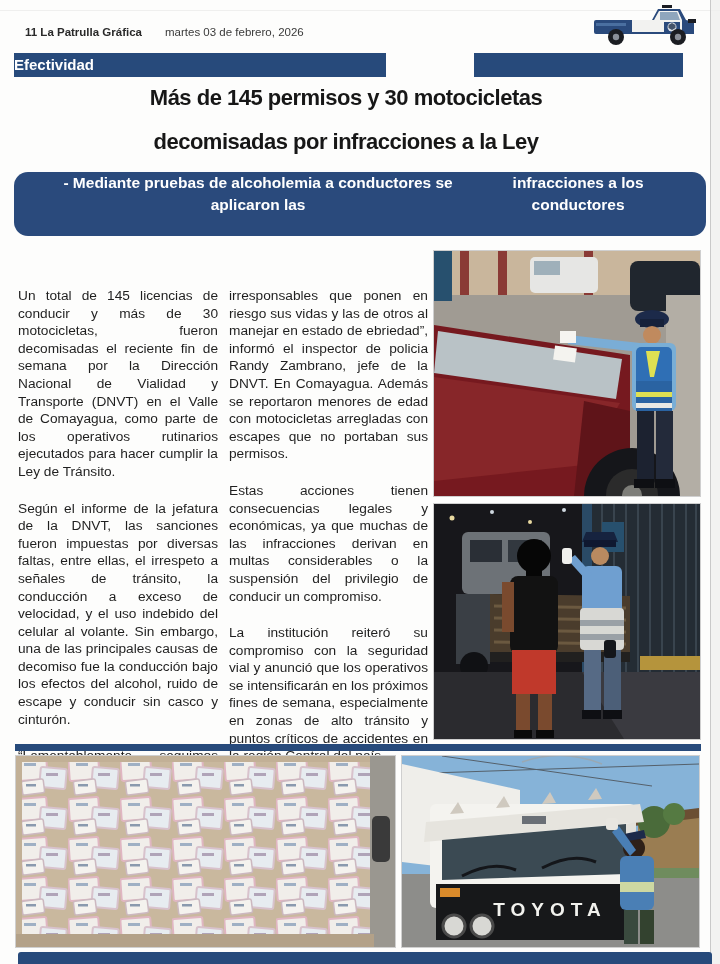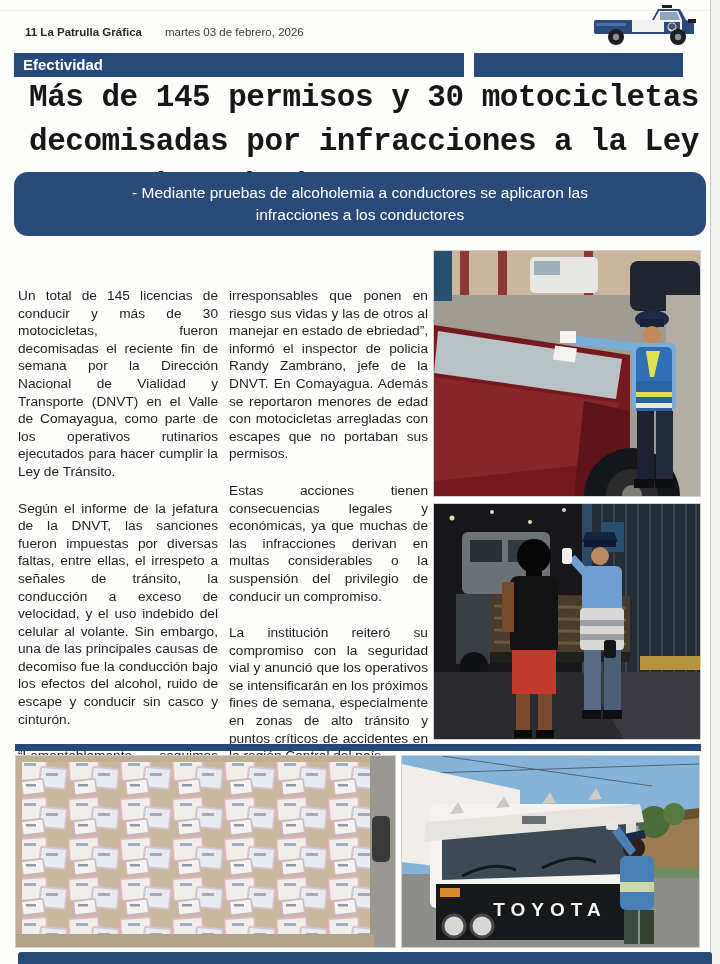--- a/index.html
+++ b/index.html
@@ -12,36 +12,36 @@
   .page-edge-top{position:absolute;top:10px;left:0;width:100%;height:1px;background:#efefee;}
 
   
   .masthead{position:absolute;left:25px;top:26px;font-size:11.5px;color:#2a2a2a;white-space:nowrap;}
   .masthead b{font-weight:bold;margin-top:12px;}
   .masthead .date{font-weight:normal;margin-left:23px;color:#3a3a3a;}
   .truck-logo{position:absolute;right:22px;top:4px;}
 
   
   .bar{position:absolute;height:24px;background:#274a7b;}
-  .bar-section{left:14px;top:53px;width:450px;color:#ffffff;font-weight:bold;
-    font-size:15px;line-height:24px;padding-left:9px;box-sizing:border-box;}
+  .bar-section{left:14px;top:53px;width:372px;color:#ffffff;font-weight:bold;
+    font-size:15px;line-height:24px;box-sizing:border-box;}
   .bar-spacer{left:474px;top:53px;width:209px;}
 
   
   .headline{
-    position:absolute;left:18px;top:76px;width:692px;text-align:center;
-    font-family:Liberation Mono, monospace;font-weight:bold;
-    font-size:31px;line-height:44px;color:#171717;letter-spacing:-0.5px;
+    position:absolute;left:0;top:76px;width:692px;text-align:center;
+    font-family:Liberation Sans, sans-serif;font-weight:bold;
+    font-size:22px;line-height:44px;color:#171717;letter-spacing:-0.5px;
   }
 
   
   .subhead{
     position:absolute;left:14px;top:172px;width:692px;height:64px;background:#2a4a7c;
-    border-radius:14px;color:#ffffff;font-weight:normal;font-size:15.5px;line-height:22px;
-    display:flex;flex-direction:column;justify-content:center;text-align:center;
+    border-radius:14px;color:#ffffff;font-weight:bold;font-size:15.5px;line-height:22px;
+    display:flex;flex-direction:row;justify-content:center;text-align:center;
     box-sizing:border-box;padding:0 26px;
   }
 
   
   .col{position:absolute;top:245px;color:#1f1f1f;font-size:13.7px;line-height:17.6px;
     text-align:justify;margin-top:42px;}
   .col p{margin:0 0 19px 0;}
   .col1{left:18px;width:200px;}
   .col2{left:229px;width:199px;}
 

